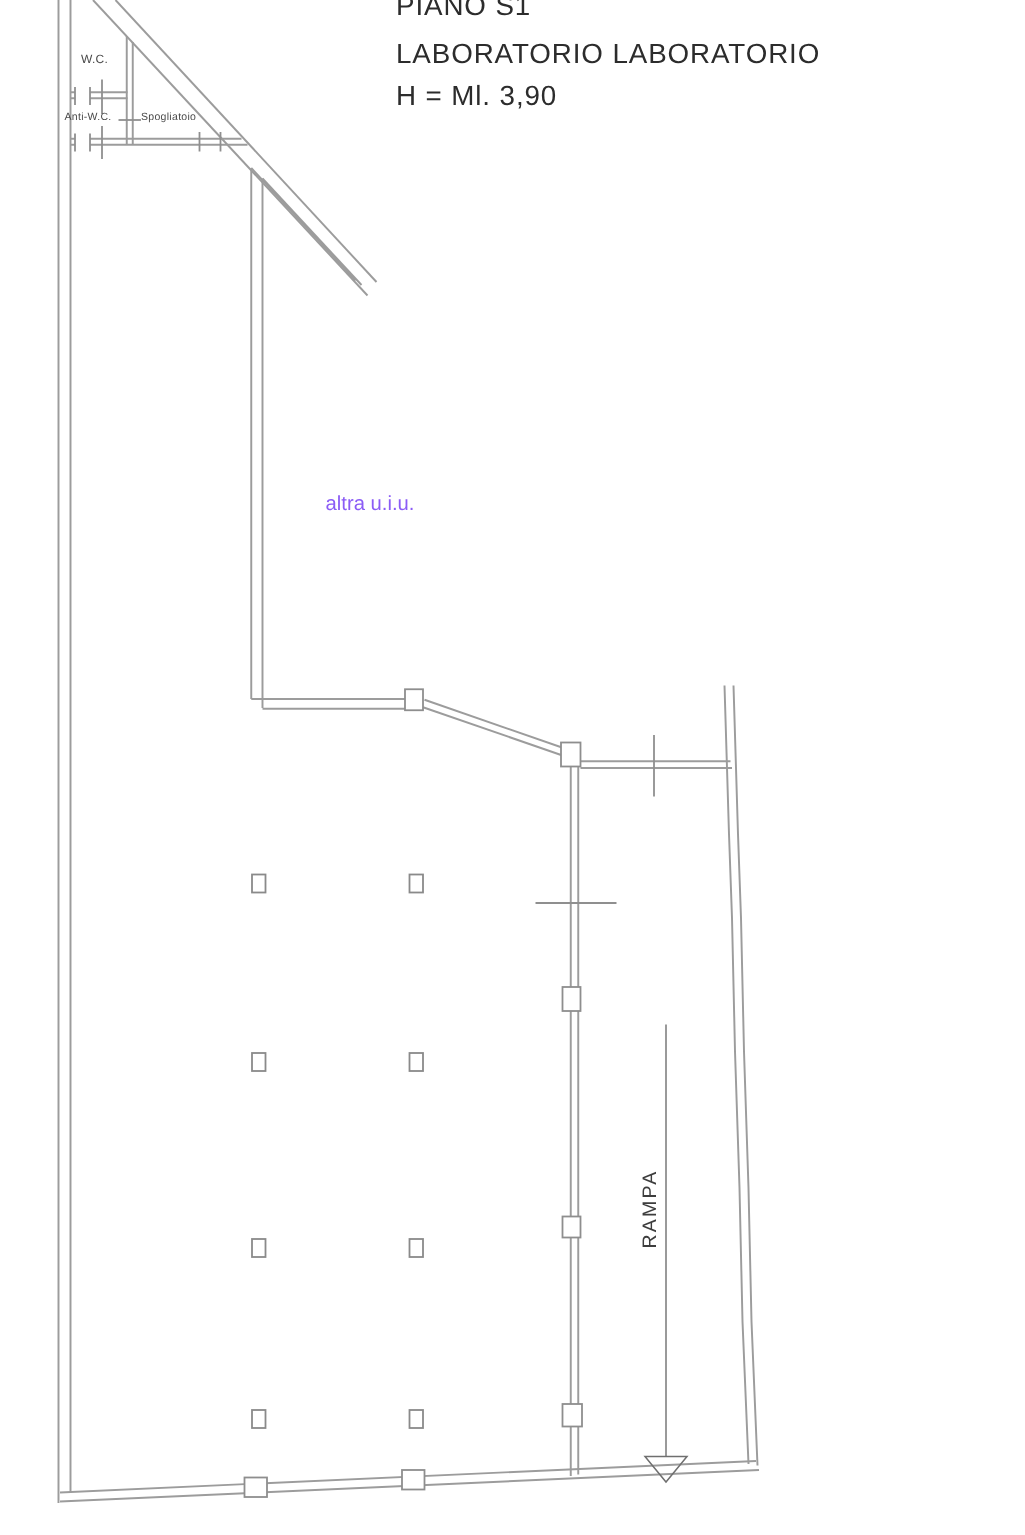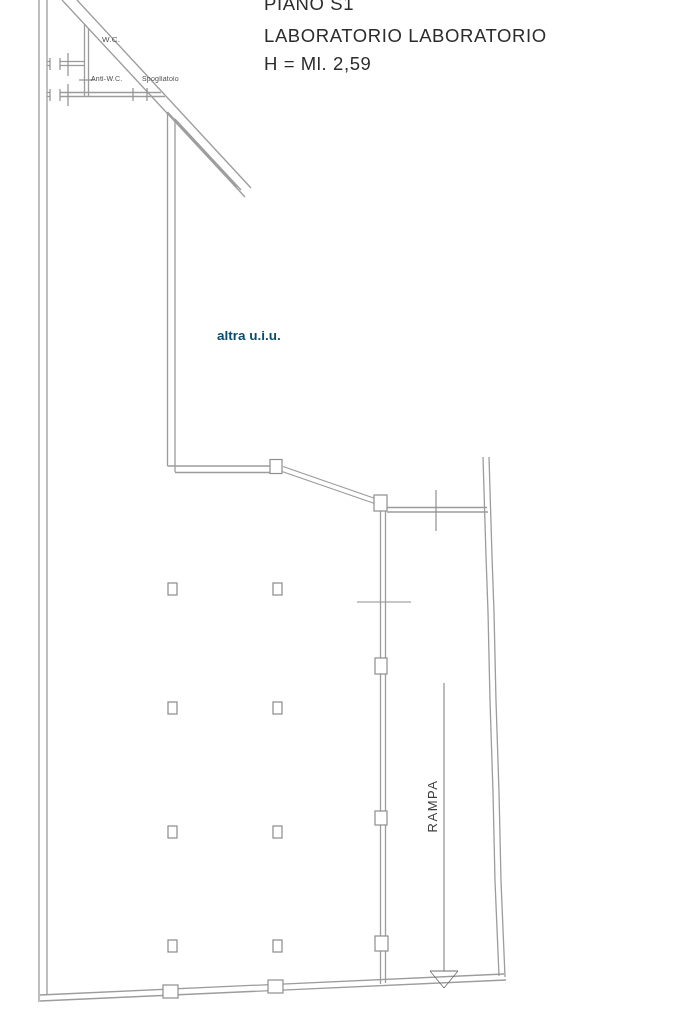--- a/index.html
+++ b/index.html
@@ -13,25 +13,25 @@
   #plan-svg .pillar{fill:#ffffff;stroke:#8e8e8e;stroke-width:1.2;}
   #plan-svg .column{fill:#ffffff;stroke:#8a8a8a;stroke-width:1.2;}
   #plan-svg .compass-line{stroke:#8a8a8a;stroke-width:1;}
   #plan-svg .compass-faint{stroke:#b5b5b5;stroke-width:1;fill:none;}
   #plan-svg .needle{stroke:#6f6f6f;stroke-width:1;fill:none;}
   .lbl{position:absolute;white-space:nowrap;color:#3a3a3a;}
   .title-line{left:264px;color:#2c2c2c;font-size:18.5px;line-height:22px;letter-spacing:0.6px;}
   #title-1{top:-7px;}
   #title-2{top:25px;}
   #title-3{top:53px;}
-  .room-small{font-size:7px;color:#4a4a4a;letter-spacing:0.2px;margin-left:48px;}
+  .room-small{font-size:7px;color:#4a4a4a;letter-spacing:0.2px;}
   #lbl-wc{left:54px;top:35px;font-size:8px;}
   #lbl-antiwc{left:43px;top:75px;}
   #lbl-spogliatoio{left:94px;top:75px;}
-  #lbl-altra{left:217px;top:328px;font-size:13.5px;color:#0c4a6e;font-weight:bold;}
+  #lbl-altra{left:217px;top:328px;font-size:13.5px;color:#8b5cf6;}
   #lbl-rampa{
     left:402px;top:776px;width:60px;height:60px;
     display:flex;align-items:center;justify-content:center;
     transform:rotate(-90deg);font-size:13px;letter-spacing:1.5px;color:#3d3d3d;
   }
   #lbl-north{
     left:659px;top:904px;font-family:"DejaVu Serif","Liberation Serif",serif;
     font-size:30px;color:#3d3d3d;
   }
 </style>
@@ -137,21 +137,21 @@
       <circle class="compass-line" cx="660" cy="1001" r="21" fill="none"></circle>
       <circle class="compass-faint" cx="659" cy="1003" r="13"></circle>
       <line class="compass-line" x1="636" y1="1007" x2="683" y2="1007"></line>
       <line class="compass-line" x1="670" y1="948" x2="670" y2="1023"></line>
       <path class="needle" d="M670,954 L657,1006 L667,998 L671,1007 Z"></path>
     </g>
   </svg>
 
   <div class="lbl title-line" id="title-1">PIANO S1</div>
   <div class="lbl title-line" id="title-2">LABORATORIO LABORATORIO</div>
-  <div class="lbl title-line" id="title-3">H = Ml. 2,59</div>
+  <div class="lbl title-line" id="title-3">H = Ml. 3,90</div>
 
   <div class="lbl room-small" id="lbl-wc">W.C.</div>
   <div class="lbl room-small" id="lbl-antiwc">Anti-W.C.</div>
   <div class="lbl room-small" id="lbl-spogliatoio">Spogliatoio</div>
 
   <div class="lbl" id="lbl-altra">altra u.i.u.</div>
 
   <div class="lbl" id="lbl-rampa">RAMPA</div>
 
   <div class="lbl" id="lbl-north">N</div>

